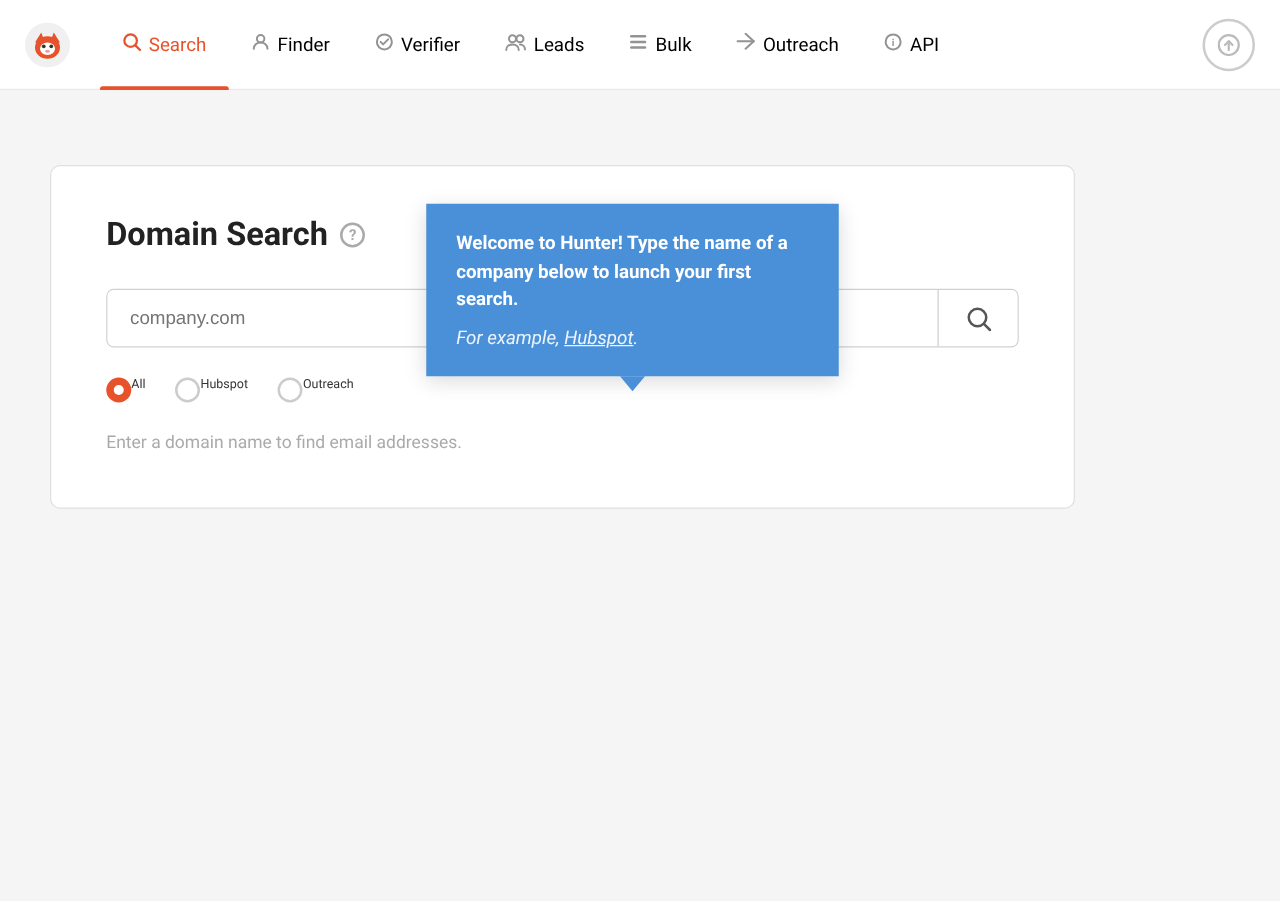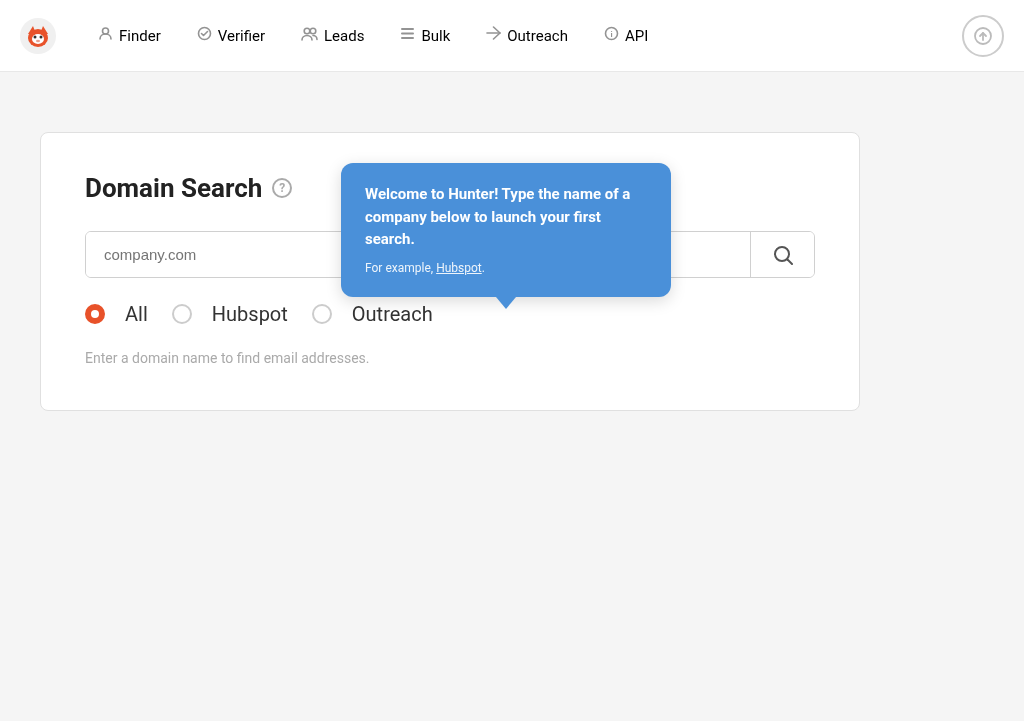--- a/index.html
+++ b/index.html
@@ -124,21 +124,21 @@
       font-weight: 700;
     }
 
     
     .tooltip-bubble {
       position: absolute;
       top: 30px;
       left: 300px;
       background: #4a90d9;
       color: #fff;
-      border-radius: 12px;
+      border-radius: 0;
       padding: 20px 24px;
       width: 330px;
       font-size: 15px;
       line-height: 1.5;
       z-index: 10;
       box-shadow: 0 4px 16px rgba(0,0,0,0.15);
     }
     .tooltip-bubble::after {
       content: '';
       position: absolute;
@@ -148,21 +148,22 @@
       border-width: 12px 10px 0 10px;
       border-style: solid;
       border-color: #4a90d9 transparent transparent transparent;
     }
     .tooltip-title {
       font-weight: 700;
       font-size: 15px;
       margin-bottom: 8px;
     }
     .tooltip-example {
-      font-size: 12px;
+      font-style: italic;
+      font-size: 15px;
       opacity: 0.9;
     }
     .tooltip-example a {
       color: #fff;
       text-decoration: underline;
     }
 
     
     .search-input-row {
       display: flex;
@@ -195,24 +196,23 @@
 
     
     .radio-group {
       display: flex;
       align-items: center;
       gap: 24px;
       margin-bottom: 24px;
     }
     .radio-option {
       display: flex;
-      align-items: center;
-      gap: 20px;
-      cursor: pointer;
-      font-size: 20px;
+      gap: 0;
+      cursor: pointer;
+      font-size: 10px;
       color: #333;
     }
     .radio-circle {
       width: 20px;
       height: 20px;
       border-radius: 50%;
       border: 2px solid #ccc;
       display: flex;
       align-items: center;
       justify-content: center;
@@ -250,20 +250,29 @@
       <polygon points="28,16 23,8 20,16" fill="#e8522a"></polygon>
       <ellipse cx="18" cy="21" rx="6" ry="5" fill="#fff"></ellipse>
       <circle cx="15" cy="19" r="1.5" fill="#333"></circle>
       <circle cx="21" cy="19" r="1.5" fill="#333"></circle>
       <ellipse cx="18" cy="23" rx="2" ry="1.2" fill="#e8a090"></ellipse>
     </svg>
   </div>
 
   <div class="nav-links">
 
+    <a class="nav-item active">
+      <span class="nav-icon">
+        <svg width="15" height="15" viewBox="0 0 15 15" fill="none">
+          <circle cx="6.5" cy="6.5" r="5" stroke="#e8522a" stroke-width="1.8"></circle>
+          <line x1="10.5" y1="10.5" x2="14" y2="14" stroke="#e8522a" stroke-width="1.8" stroke-linecap="round"></line>
+        </svg>
+      </span>
+      <span>Search</span>
+    </a>
 
     <a class="nav-item">
       <span class="nav-icon">
         <svg width="15" height="15" viewBox="0 0 15 15" fill="none">
           <circle cx="7.5" cy="5" r="3" stroke="#666" stroke-width="1.6"></circle>
           <path d="M2 13c0-3 2.5-5 5.5-5s5.5 2 5.5 5" stroke="#666" stroke-width="1.6" stroke-linecap="round"></path>
         </svg>
       </span>
       <span>Finder</span>
     </a>

